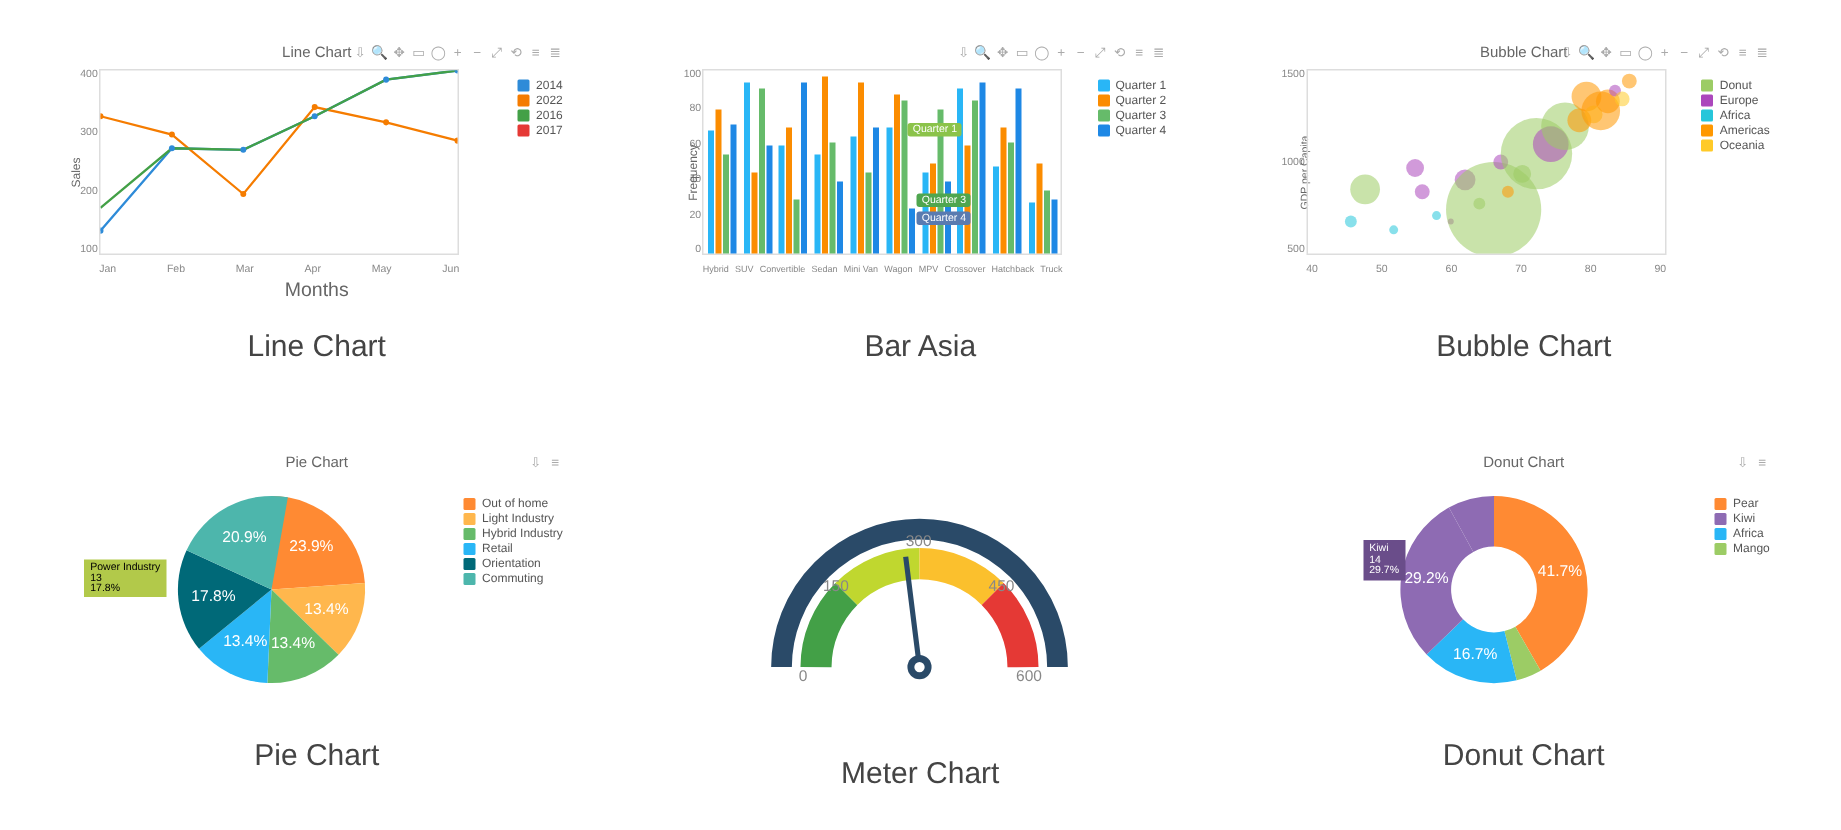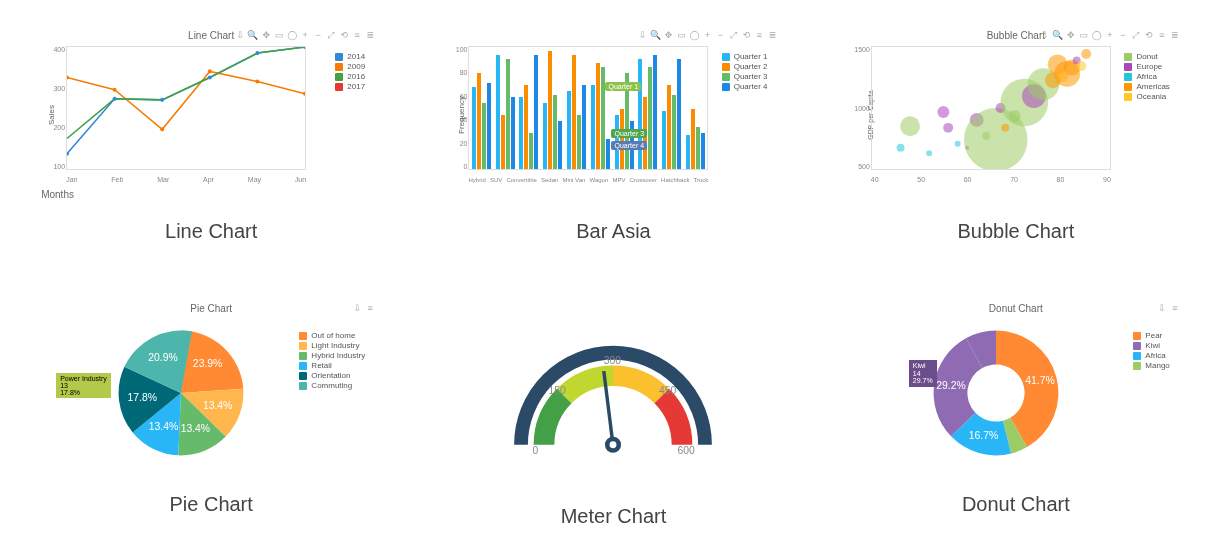--- a/index.html
+++ b/index.html
@@ -4,26 +4,26 @@
 <style>
   html,body{margin:0;padding:0;font-family:"Segoe UI","Helvetica Neue",Arial,sans-serif;color:#333;background:#fff;}
   .page{width:1227px;height:553px;position:relative;margin:0 auto;}
   .grid{display:grid;grid-template-columns:repeat(3,1fr);column-gap:30px;row-gap:60px;padding:30px 25px 0;}
   .card{display:flex;flex-direction:column;align-items:center;}
   .card-title{font-size:20px;color:#444;margin-top:20px;}
   .chart-box{width:340px;height:170px;position:relative;}
   .plot-title{position:absolute;top:0;width:100%;text-align:center;font-size:10px;color:#666;}
   .toolbar{position:absolute;top:0;right:6px;display:flex;gap:3px;}
   .toolbar span{width:10px;height:10px;font-size:9px;color:#aaa;display:flex;align-items:center;justify-content:center;cursor:pointer;}
-  .legend{position:absolute;right:16px;top:22px;font-size:8px;color:#555;}
+  .legend{position:absolute;right:6px;top:22px;font-size:8px;color:#555;}
   .legend-row{display:flex;align-items:center;gap:4px;margin-bottom:1px;}
   .swatch{width:8px;height:8px;border-radius:1px;}
   .plot-area{position:absolute;left:25px;right:75px;top:16px;bottom:30px;border:1px solid #ddd;}
   .axis-label-y{position:absolute;left:0;top:50%;transform:translateY(-50%) rotate(-90deg);font-size:8px;color:#666;}
-  .axis-label-x{position:absolute;bottom:0;width:100%;text-align:left;font-size:10px;color:#666;}
+  .axis-label-x{position:absolute;bottom:0;width:100%;text-align:center;font-size:13px;color:#666;}
   .xticks{position:absolute;left:25px;right:75px;bottom:17px;display:flex;justify-content:space-between;font-size:7px;color:#888;}
   .yticks{position:absolute;left:8px;top:16px;bottom:30px;width:16px;display:flex;flex-direction:column;justify-content:space-between;font-size:7px;color:#888;text-align:right;}
   
   .line-svg{width:100%;height:100%;}
   
   .bars-wrap{position:absolute;inset:0;display:flex;align-items:flex-end;justify-content:space-around;}
   .bar-group{display:flex;align-items:flex-end;gap:1px;}
   .bar{width:4px;}
   .bar-tooltip{position:absolute;font-size:7px;background:#8bc34a;color:#fff;padding:1px 3px;border-radius:2px;white-space:nowrap;}
   
@@ -105,21 +105,21 @@
             <span>Jun</span>
           </div>
         <div class="axis-label-x">Months</div>
         <div class="legend">
           <div class="legend-row">
               <span class="swatch" style="background:#2e8bd8"></span>
               <span>2014</span>
             </div>
           <div class="legend-row">
               <span class="swatch" style="background:#f57c00"></span>
-              <span>2009</span>
+              <span>2022</span>
             </div>
           <div class="legend-row">
               <span class="swatch" style="background:#43a047"></span>
               <span>2016</span>
             </div>
           <div class="legend-row">
               <span class="swatch" style="background:#e53935"></span>
               <span>2017</span>
             </div>
         </div>

